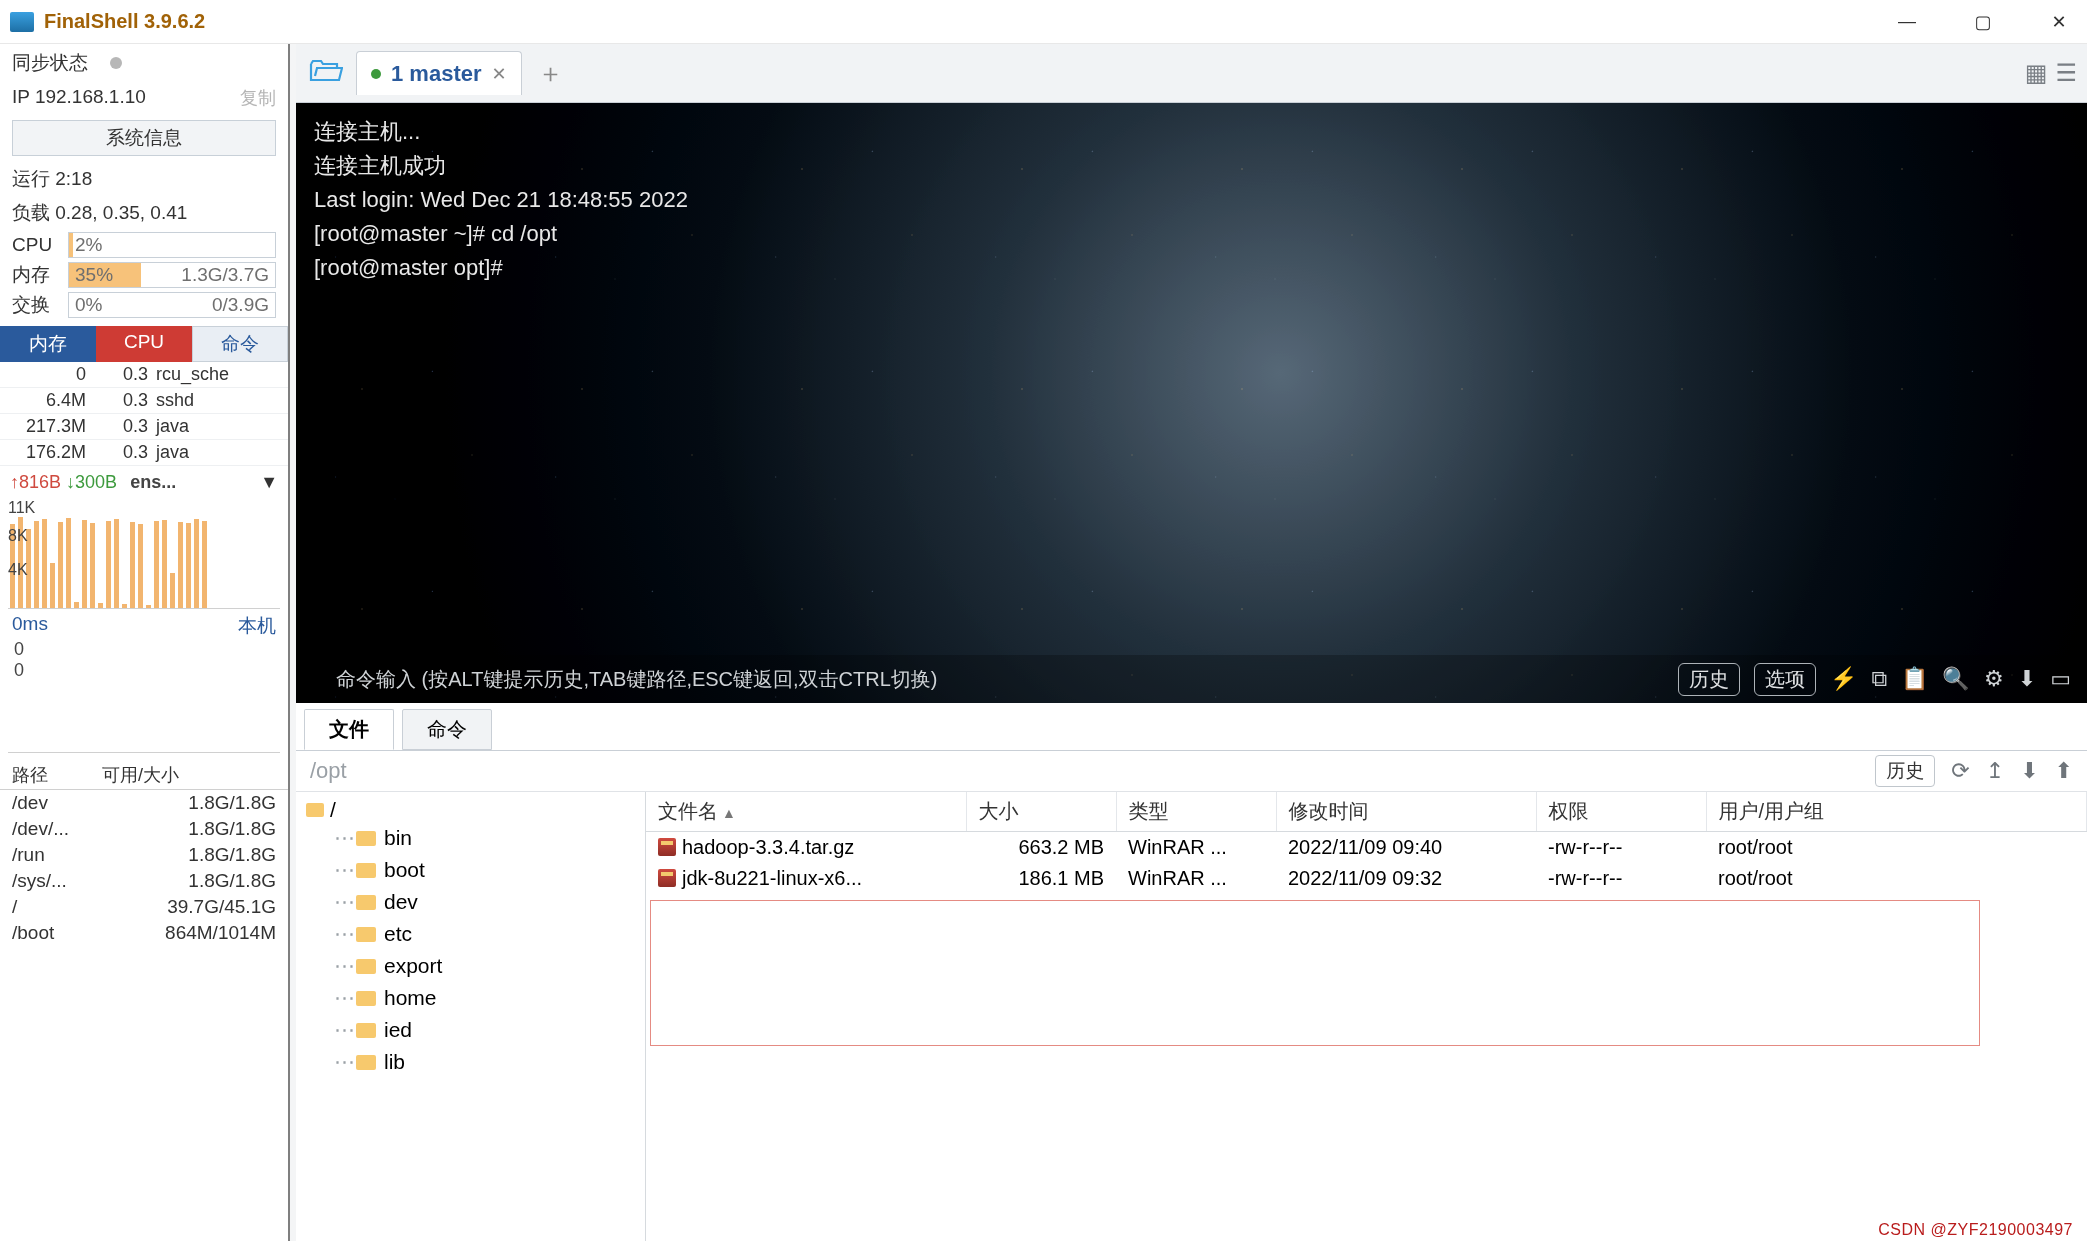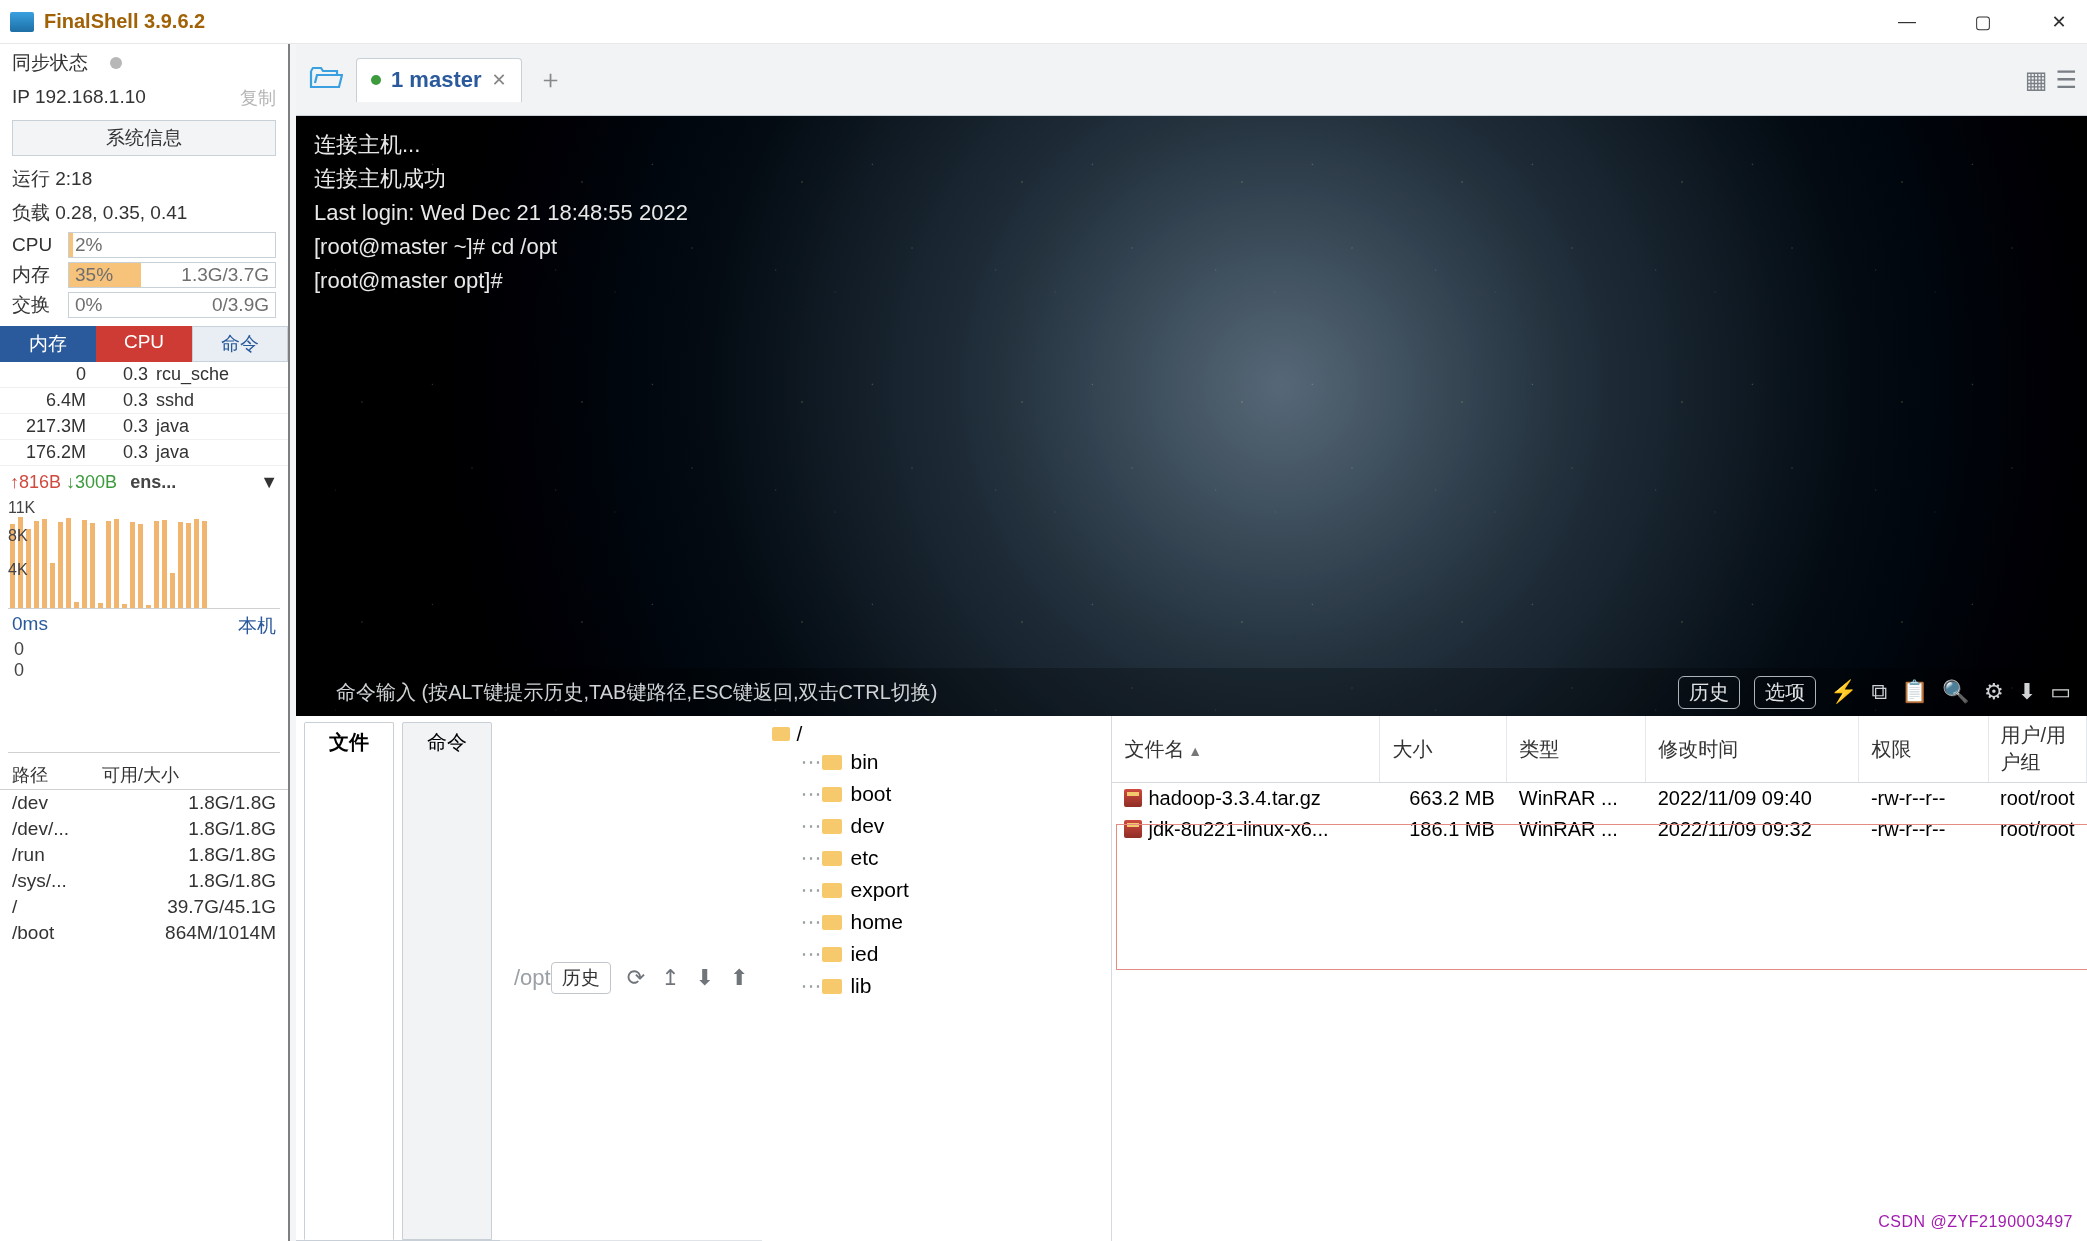--- a/index.html
+++ b/index.html
@@ -61,21 +61,21 @@
 .fsh { display: flex; padding: 4px 12px 2px; font-size: 18px; border-bottom: 1px solid #d0d0d0; }
 .fsh .h1 { width: 90px; }
 .fsl { font-size: 19px; }
 .fsl .fr { display: flex; padding: 2px 12px; }
 .fsl .p { width: 100px; overflow: hidden; text-overflow: ellipsis; white-space: nowrap; }
 .fsl .v { margin-left: auto; }
 
 
 .main { flex: 1; display: flex; flex-direction: column; }
 
-.tabbar { height: 72px; background: #f1f3f5; border-bottom: 1px solid #c9cfd6; display: flex; align-items: center; padding: 0 10px; }
+.tabbar { height: 59px; background: #f1f3f5; border-bottom: 1px solid #c9cfd6; display: flex; align-items: center; padding: 0 10px; }
 .tabbar .folder { width: 40px; height: 32px; color: #3aa0e0; font-size: 30px; text-align: center; }
 .tabbar .tab { background: #fff; border: 1px solid #c9cfd6; border-bottom: none; border-radius: 4px 4px 0 0; padding: 6px 14px; display: flex; align-items: center; gap: 10px; margin-left: 10px; height: 44px; }
 .tabbar .dot { width: 10px; height: 10px; background: #3d9a3d; border-radius: 50%; }
 .tabbar .tab .ttl { color: #2a5a9c; font-size: 22px; font-weight: 600; }
 .tabbar .tab .x { color: #888; font-size: 18px; }
 .tabbar .add { margin-left: 16px; color: #888; font-size: 26px; }
 .tabbar .right { margin-left: auto; display: flex; gap: 8px; color: #7a7f85; font-size: 24px; }
 
 .term { height: 600px; position: relative; overflow: hidden; font-family: "Consolas", monospace; color: #e8e8e8; font-size: 22px; }
 .term .bg { position: absolute; inset: 0; background: radial-gradient(circle at 55% 45%, #5a6a78 0%, #2a3742 28%, #0f161d 55%, #020509 85%); filter: contrast(1.1); }
@@ -87,21 +87,21 @@
   radial-gradient(1.5px 1.5px at 45% 80%, rgba(255, 255, 255, .3), transparent 60%);
   background-repeat: repeat; background-size: 220px 220px; opacity: .55; }
 .term .lines { position: absolute; top: 12px; left: 18px; white-space: pre; line-height: 1.55; }
 .term .overlay { position: absolute; left: 0; right: 0; bottom: 0; height: 48px; display: flex; align-items: center; padding: 0 16px; background: rgba(0, 0, 0, .25); }
 .term .overlay .hint { color: #cfd3d6; font-size: 20px; margin-left: 24px; }
 .term .overlay .rt { margin-left: auto; display: flex; gap: 14px; align-items: center; }
 .term .overlay .btn { border: 1px solid #adb3b8; border-radius: 6px; padding: 2px 10px; color: #e0e2e4; font-size: 20px; cursor: pointer; }
 .term .overlay .ico { color: #cfd3d6; font-size: 22px; cursor: pointer; }
 .term .overlay .bolt { color: #8bea5d; }
 
-.low { flex: 1; display: flex; }
+.low { flex: 1; display: flex; flex-direction: column; }
 .ftabs { display: flex; gap: 8px; padding: 6px 8px 0; border-bottom: 1px solid #c9cfd6; }
 .ftabs .ft { padding: 6px 24px; border: 1px solid #c9cfd6; background: #f1f3f5; border-radius: 2px 2px 0 0; font-size: 20px; cursor: pointer; }
 .ftabs .ft.active { background: #fff; border-bottom-color: #fff; font-weight: 600; }
 
 .pathbar { display: flex; align-items: center; padding: 4px 14px; border-bottom: 1px solid #e0e3e7; }
 .pathbar .path { color: #9aa0a6; font-size: 22px; }
 .pathbar .pr { margin-left: auto; display: flex; gap: 16px; align-items: center; font-size: 22px; color: #6f757b; }
 .pathbar .hist { border: 1px solid #c0c6cc; border-radius: 4px; padding: 2px 10px; color: #333; font-size: 19px; cursor: pointer; }
 
 .split { flex: 1; display: flex; }
@@ -115,21 +115,21 @@
 .files { flex: 1; position: relative; }
 .files table { width: 100%; border-collapse: collapse; font-size: 20px; }
 .files th { text-align: left; font-weight: 400; padding: 6px 12px; border-bottom: 1px solid #d6dade; border-right: 1px solid #e4e7eb; color: #333; }
 .files td { padding: 4px 12px; white-space: nowrap; overflow: hidden; text-overflow: ellipsis; }
 .files th.sort::after { content: " ▲"; color: #777; font-size: 14px; }
 .files tr.sel td { background: #d6e7f5; }
 .files .rar { display: inline-block; width: 18px; height: 18px; margin-right: 6px; background: linear-gradient(#d04a3f, #8f2d25); border-radius: 2px; vertical-align: -2px; position: relative; }
 .files .rar::after { content: ""; position: absolute; left: 3px; right: 3px; top: 3px; height: 4px; background: #f3c96d; }
 .files .hl { position: absolute; left: 4px; top: 108px; width: 1330px; height: 146px; border: 1px solid #e58b83; pointer-events: none; }
 
-.watermark { position: fixed; right: 14px; bottom: 10px; font-size: 16px; color: #a21caf; letter-spacing: .5px; }
+.watermark { position: fixed; right: 14px; bottom: 2px; font-size: 16px; color: #b91c1c; letter-spacing: .5px; }
 .side-scroll { width: 6px; background: #f4f5f6; }
 </style>
 </head>
 <body>
 
 <div class="titlebar">
   <div class="appicon"></div>
   <div class="title">FinalShell 3.9.6.2</div>
   <div class="winbtns">
     <span>―</span>

